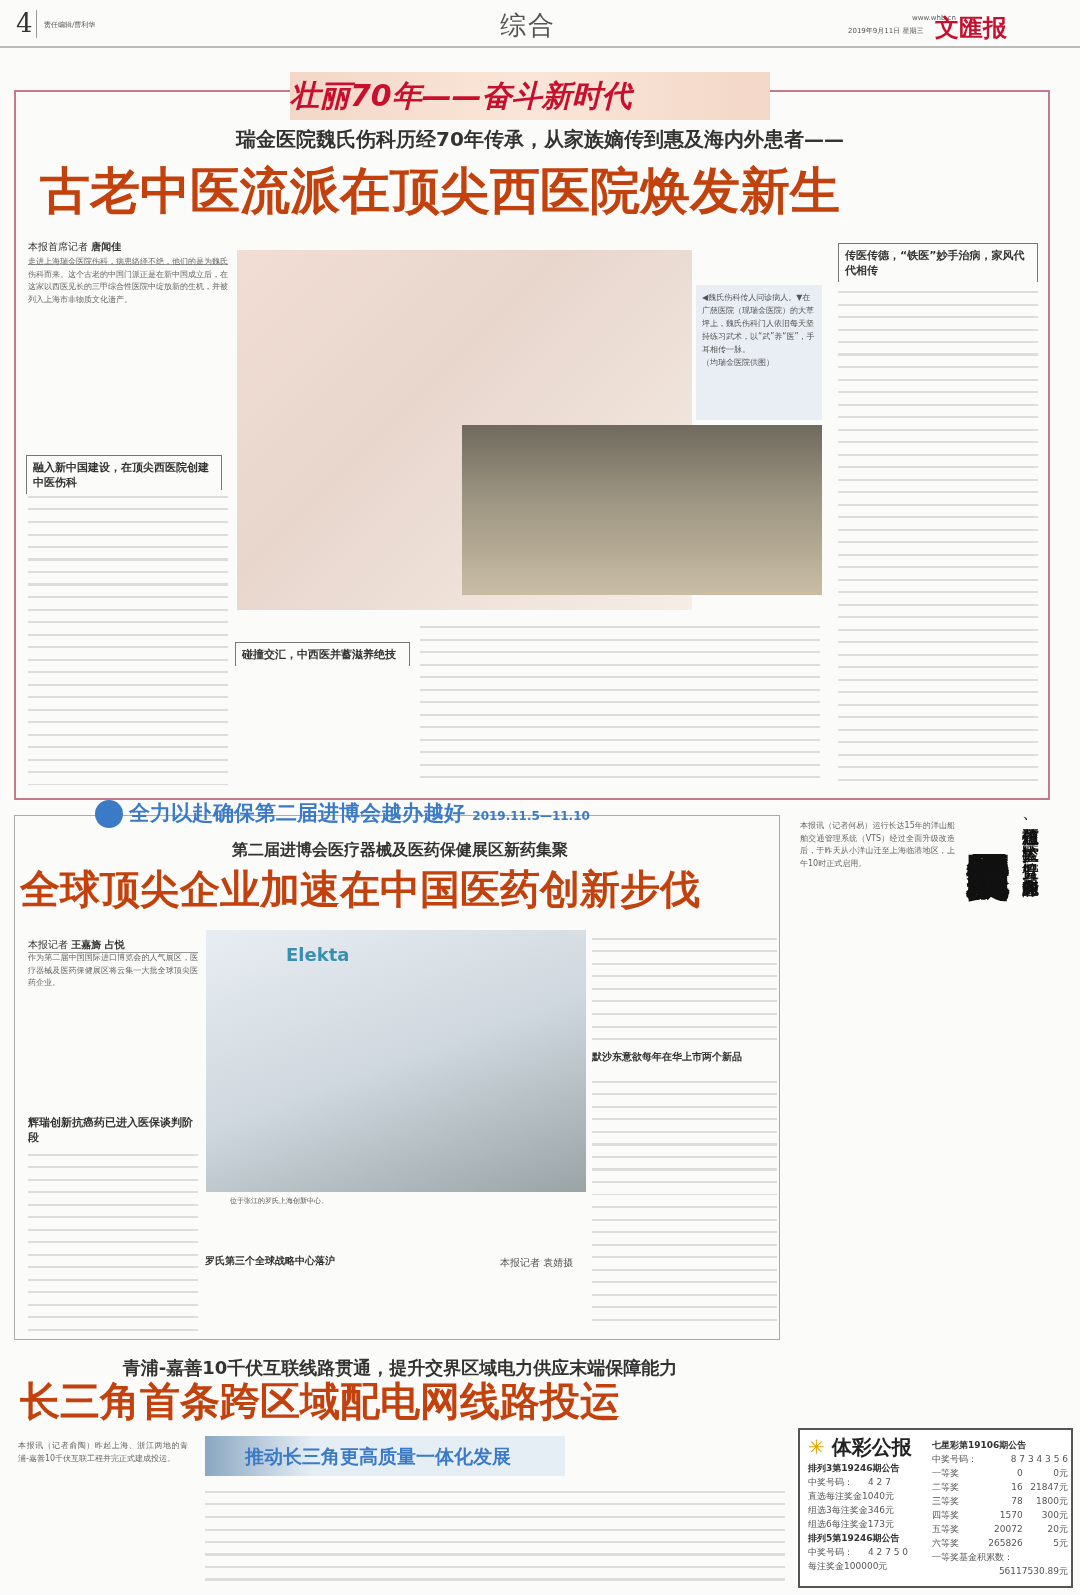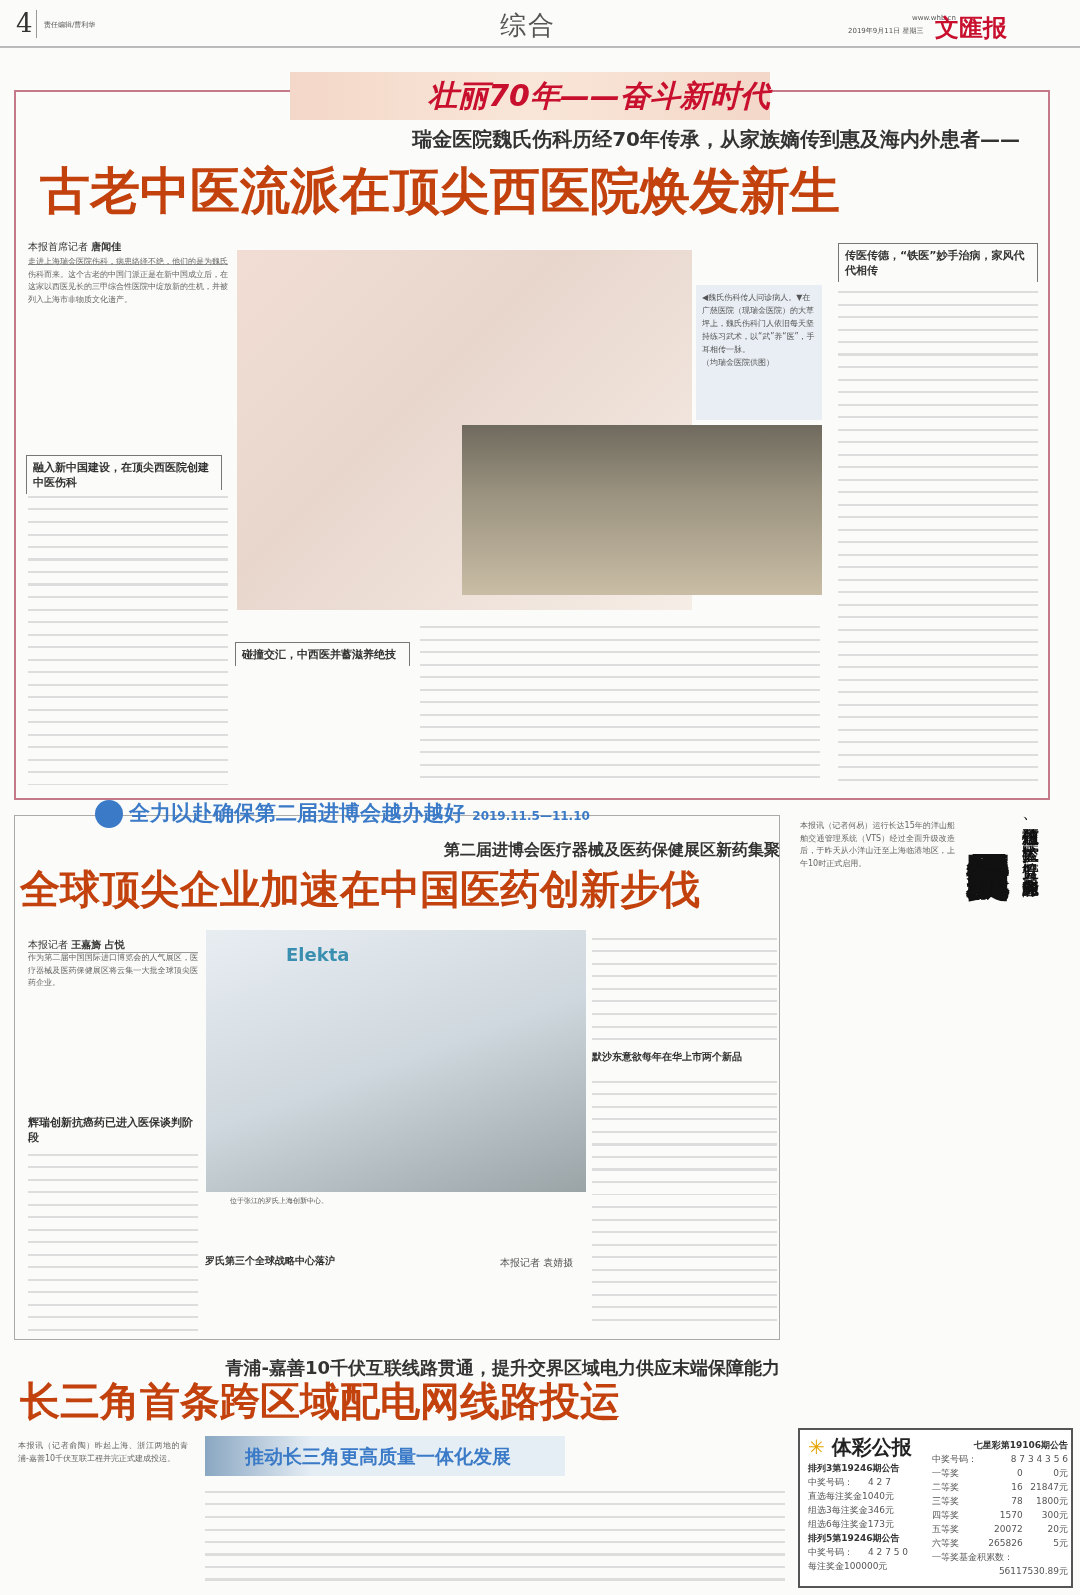--- a/index.html
+++ b/index.html
@@ -7,22 +7,22 @@
 .abs{position:absolute}
 .masthead{left:0;top:0;width:1080px;height:48px;border-bottom:2px solid #bbb}
 .page-num{left:16px;top:8px;font-size:26px;font-family:"DejaVu Serif",serif;color:#333}
 .page-div{left:36px;top:10px;width:1px;height:28px;background:#999}
 .editor{left:44px;top:20px;font-size:7px;color:#555}
 .section{left:500px;top:8px;font-size:26px;color:#555;letter-spacing:2px}
 .site{left:912px;top:14px;font-size:7px;color:#555}
 .date{left:848px;top:26px;font-size:7px;color:#555}
 .logo{left:935px;top:12px;font-size:24px;font-weight:bold;color:#c8102e;font-family:"DejaVu Serif",serif}
 .box1{left:14px;top:90px;width:1036px;height:710px;border:2px solid #c47a8a}
-.banner1{left:290px;top:72px;width:480px;height:48px;background:linear-gradient(90deg,#f3d7c8,#f9e6d8,#f3d7c8);text-align:right;font-size:30px;font-weight:bold;color:#c8102e;font-style:italic;line-height:48px}
-.kicker{font-size:20px;color:#333;text-align:right;font-weight:bold}
+.banner1{left:290px;top:72px;width:480px;height:48px;background:linear-gradient(90deg,#f3d7c8,#f9e6d8,#f3d7c8);text-align:left;font-size:30px;font-weight:bold;color:#c8102e;font-style:italic;line-height:48px}
+.kicker{font-size:20px;color:#333;text-align:center;font-weight:bold}
 .headline{font-weight:bold;color:#c2410c;text-align:left}
 .byline{font-size:10px;color:#333}
 .body{font-size:8px;line-height:12.5px;color:#666;text-align:justify}
 .subhead{font-size:11px;font-weight:bold;color:#333;border:1px solid #777;border-bottom:none;padding:4px 6px}
 .photo{background:#ddd}
 .caption-box{background:#e9eef4;font-size:8px;color:#555;line-height:13px;padding:6px}
 .box2{left:14px;top:815px;width:766px;height:525px;border:1px solid #aaa}
 .banner2{left:95px;top:796px;width:600px;height:34px;font-size:21px;font-weight:bold;color:#3a7ac7;line-height:34px}
 .lottery{left:798px;top:1428px;width:275px;height:160px;border:2px solid #555;background:#fff}
 .lot-title{font-size:20px;font-weight:bold}
@@ -100,21 +100,21 @@
     <div class="lot-row">组选3每注奖金346元</div>
     <div class="lot-row">组选6每注奖金173元</div>
     <div class="lot-head">排列5第19246期公告</div>
     <div class="lot-row">
         <span>中奖号码：</span>
         <span style="text-align:left">4 2 7 5 0</span>
       </div>
     <div class="lot-row">每注奖金100000元</div>
   </div>
   <div style="position:absolute;left:132px;top:8px;width:136px">
-    <div class="lot-head" style="text-align:right">七星彩第19106期公告</div>
+    <div class="lot-head" style="text-align:left">七星彩第19106期公告</div>
     <div class="lot-row">
         <span>中奖号码：</span>
         <span style="text-align:right">8 7 3 4 3 5 6</span>
       </div>
     <div class="lot-row">
         <span>一等奖</span>
         <span>0</span>
         <span>0元</span>
       </div>
     <div class="lot-row">

